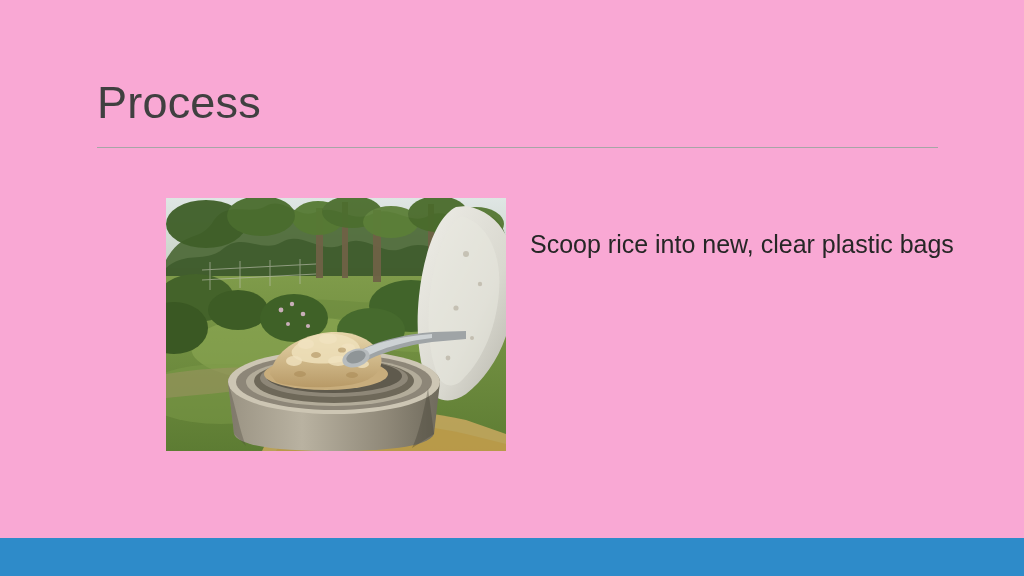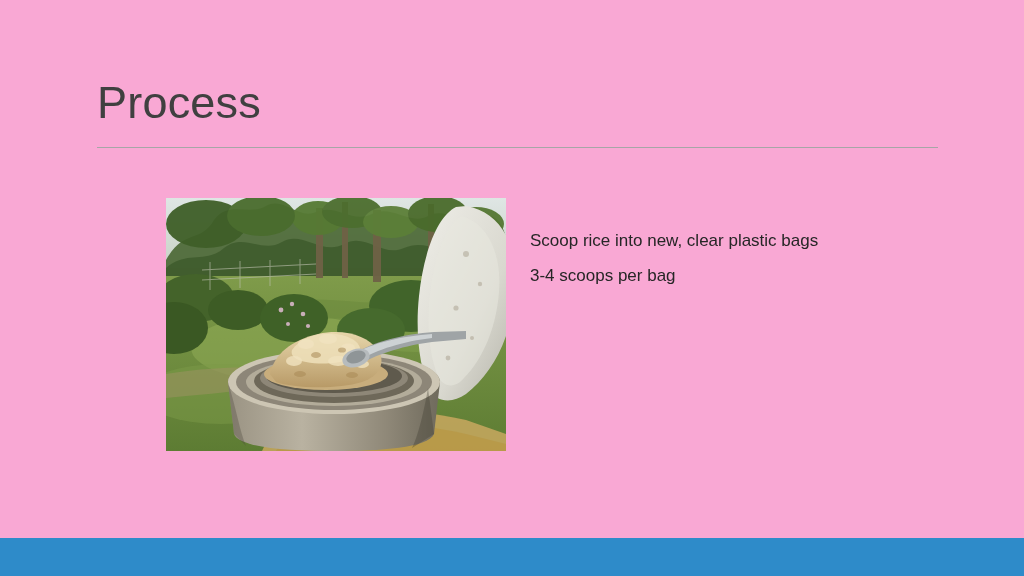--- a/index.html
+++ b/index.html
@@ -53,21 +53,21 @@
     height: 253px;
   }
   .body-text {
     position: absolute;
     left: 530px;
     top: 232px;
     width: 420px;
     color: #262626;
   }
   .body-line {
-    font-size: 17px;
+    font-size: 25px;
     line-height: 1.0;
     margin-bottom: 18px;
     white-space: nowrap;
   }
   .footer-bar {
     position: absolute;
     left: 0;
     bottom: 0;
     width: 1024px;
     height: 38px;
@@ -227,18 +227,17 @@
         </g>
 
         <path d="M62,184 C70,210 74,234 80,248 L68,236 Z" fill="#4f4a3f" opacity="0.35"></path>
         <path d="M262,190 C258,214 252,238 246,250 L268,236 Z" fill="#3f3b32" opacity="0.35"></path>
       </g>
     </svg>
   </div>
 
   <div class="body-text">
     <div class="body-line">Scoop rice into new, clear plastic bags</div>
-    <div class="body-line">3-4 scoops per bag</div>
   </div>
 
   <div class="footer-bar"></div>
 
 </div>
 
 </body></html>

